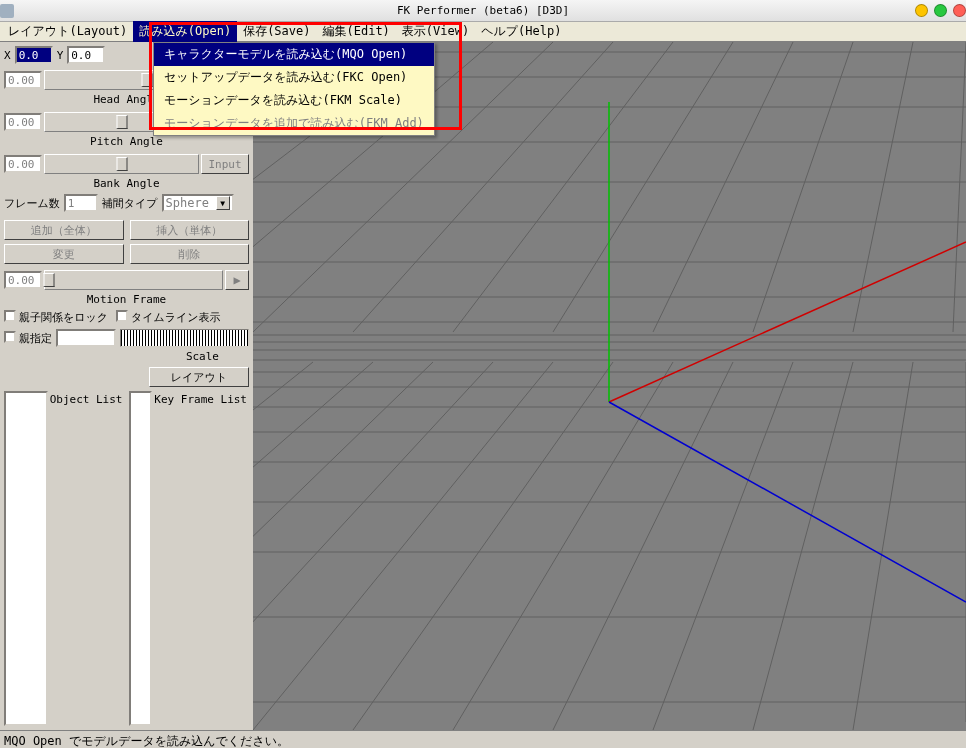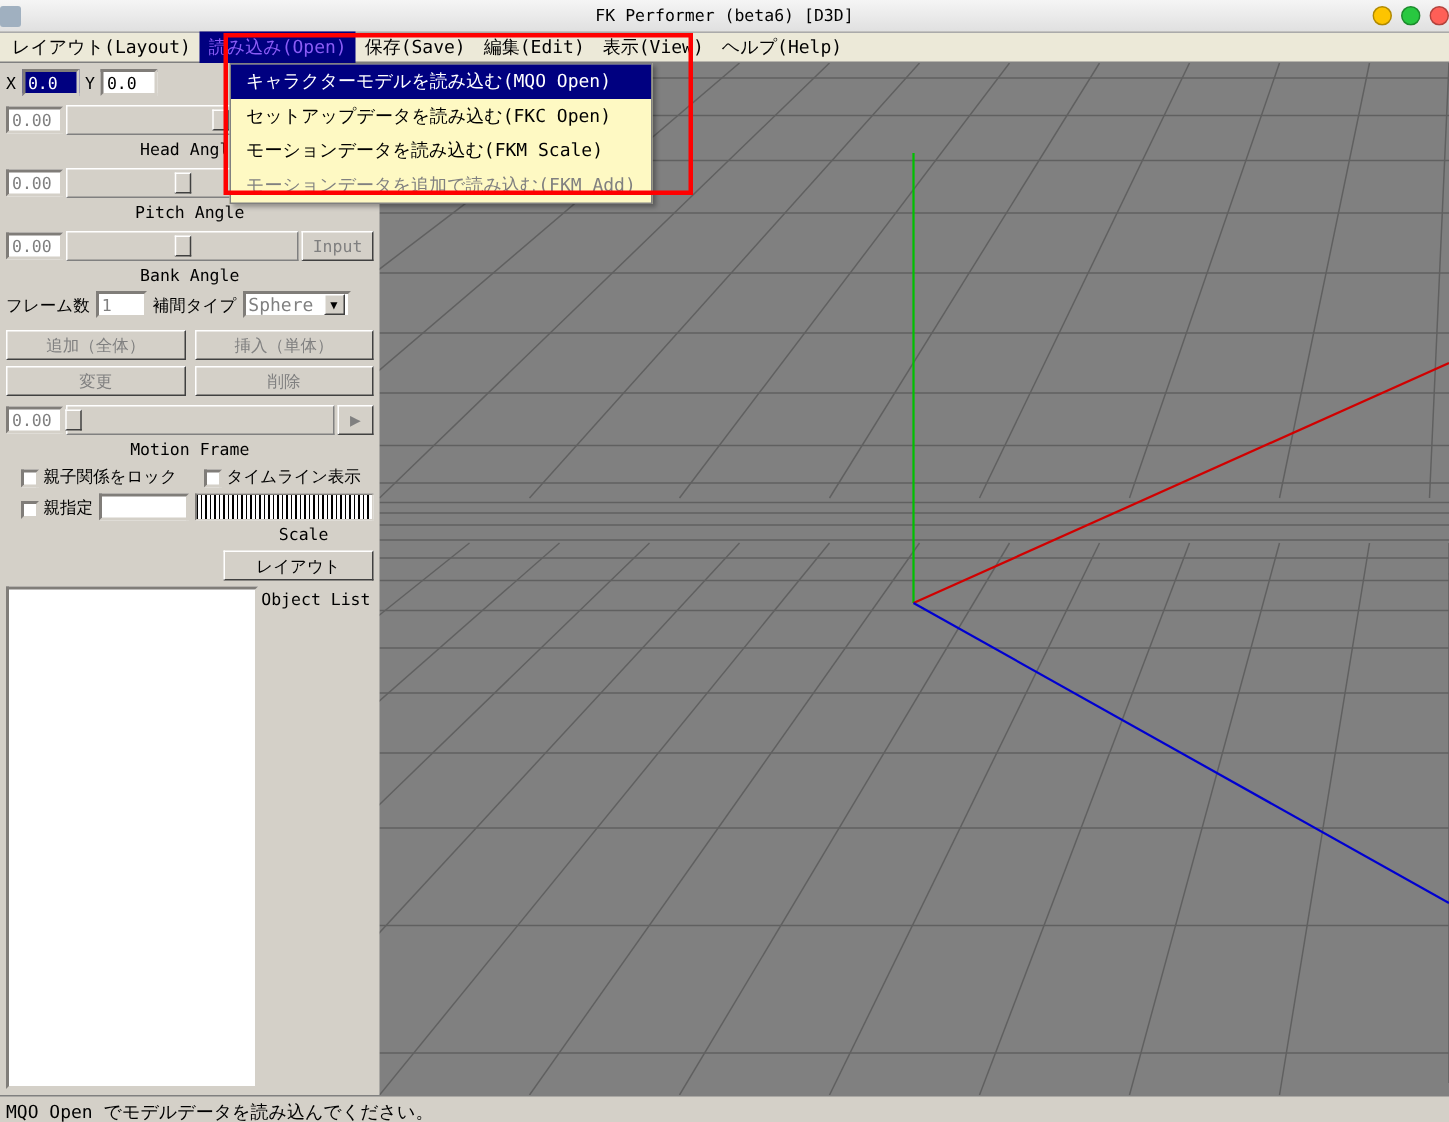--- a/index.html
+++ b/index.html
@@ -7,21 +7,21 @@
 
 .titlebar { height: 22px; background: linear-gradient(#f5f5f5, #e0e0e0); border-bottom: 1px solid #aaa; display: flex; align-items: center; justify-content: space-between; padding: 0 0; }
 .titlebar-center { position: absolute; left: 50%; transform: translateX(-50%); font-size: 11px; color: #000; }
 .titlebar-icon { width: 14px; height: 14px; background: #a0b0c0; border-radius: 2px; }
 .mac-balls { display: flex; gap: 6px; }
 .mac-ball { width: 13px; height: 13px; border-radius: 50%; border: 1px solid rgba(0,0,0,.3); }
 .ball-y { background: #fdc400; } .ball-g { background: #28c840; } .ball-r { background: #ff5f57; }
 
 .menubar { height: 20px; background: #ece9d8; border-bottom: 1px solid #808080; display: flex; align-items: center; padding: 0 2px; }
 .menu-item { padding: 2px 6px; cursor: default; }
-.menu-item.active { background: #000080; color: #8b5cf6; }
+.menu-item.active { background: #000080; color: #fef9c3; }
 
 .dropdown { position: absolute; background: #fef9c3; border: 1px solid #808080; box-shadow: 2px 2px 3px rgba(0,0,0,.3); z-index: 100; }
 .dropdown-item { padding: 3px 10px; white-space: nowrap; cursor: default; }
 .dropdown-item.selected { background: #000080; color: #fff; }
 .dropdown-item.disabled { color: #808080; }
 
 .highlight-box { position: absolute; border: 3px solid #ff0000; z-index: 200; pointer-events: none; }
 
 .main { display: flex; height: calc(100% - 60px); }
 .sidebar { width: 253px; background: #d4d0c8; padding: 4px; display: flex; flex-direction: column; gap: 2px; }
@@ -35,21 +35,21 @@
 .slider-wrap { display: flex; align-items: center; gap: 2px; margin: 2px 0; }
 .slider-val { border: 2px inset #d4d0c8; background: #fff; width: 38px; height: 18px; font-size: 11px; display: flex; align-items: center; padding: 0 2px; color: #808080; }
 .slider { flex: 1; height: 20px; background: #d4d0c8; border: 1px solid #fff; border-right-color: #808080; border-bottom-color: #808080; position: relative; }
 .slider-thumb { position: absolute; top: 2px; width: 11px; height: 14px; background: #d4d0c8; border: 1px solid #fff; border-right-color: #404040; border-bottom-color: #404040; left: 50%; transform: translateX(-50%); }
 .slider-label { font-size: 11px; color: #000; text-align: center; margin-top: -1px; margin-bottom: 2px; }
 .btn { background: #d4d0c8; border: 1px solid #fff; border-right-color: #404040; border-bottom-color: #404040; padding: 2px 6px; font-size: 11px; color: #808080; height: 20px; display: flex; align-items: center; justify-content: center; }
 .btn-sm { width: 48px; }
 .btn-wide { flex: 1; }
 .select { border: 2px inset #d4d0c8; background: #fff; height: 18px; font-size: 11px; padding: 0 2px; display: flex; align-items: center; justify-content: space-between; }
 .select-arrow { background: #d4d0c8; border: 1px solid #fff; border-right-color: #404040; border-bottom-color: #404040; width: 14px; height: 14px; display: flex; align-items: center; justify-content: center; font-size: 8px; }
-.checkbox { display: flex; align-items: flex-end; gap: 3px; margin-left: 10px; }
+.checkbox { display: flex; align-items: flex-start; gap: 3px; }
 .checkbox-box { width: 12px; height: 12px; border: 2px inset #d4d0c8; background: #fff; }
 .scale-box { border: 1px inset #d4d0c8; background: #fff; height: 18px; flex: 1; background-image: repeating-linear-gradient(90deg, #000 0 1px, transparent 1px 3px); }
 .list-box { border: 2px inset #d4d0c8; background: #fff; flex: 1; }
 .lists { display: flex; gap: 4px; flex: 1; }
 .list-col { display: flex; flex-direction: row; flex: 1; }
 .list-label { font-size: 11px; text-align: center; padding: 2px; }
 .play-btn { width: 24px; height: 20px; }
 
 .statusbar { height: 18px; border-top: 1px solid #808080; background: #d4d0c8; padding: 2px 4px; font-size: 12px; }
 
@@ -173,20 +173,24 @@
     <div class="slider-label" style="text-align:right;padding-right:30px;">Scale</div>
 
     <div class="row" style="justify-content:flex-end;">
       <div class="btn" style="width:100px;color:#000;">レイアウト</div>
     </div>
 
     <div class="lists">
       <div class="list-col">
         <div class="list-box"></div>
         <div class="list-label">Object List</div>
+      </div>
+      <div class="list-col">
+        <div class="list-box"></div>
+        <div class="list-label">Key Frame List</div>
       </div>
     </div>
   </div>
 
   <div class="viewport">
     <svg class="grid" viewBox="0 0 713 688">
       <defs></defs>
       <g stroke="#606060" stroke-width="1">
         <line x1="-200" y1="688" x2="180" y2="320"></line>
           <line x1="-100" y1="688" x2="240" y2="320"></line>

